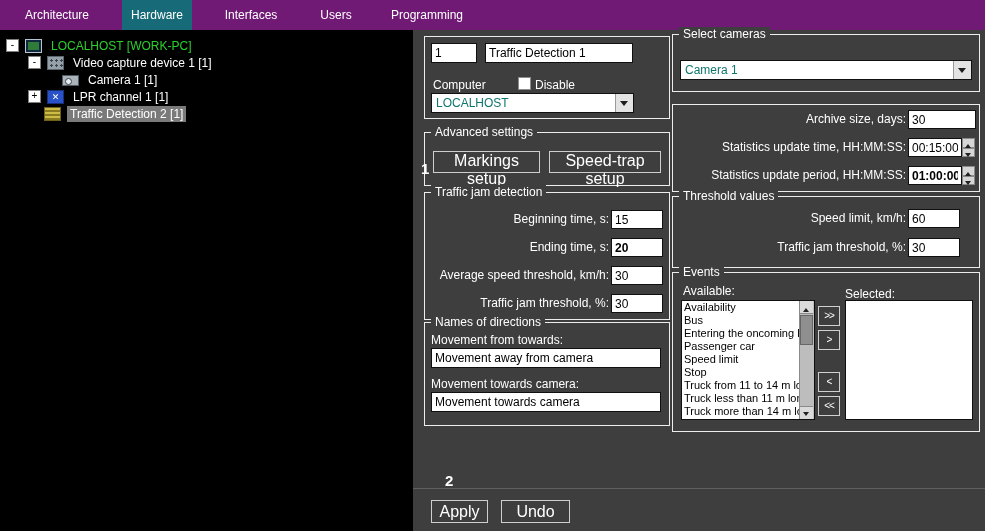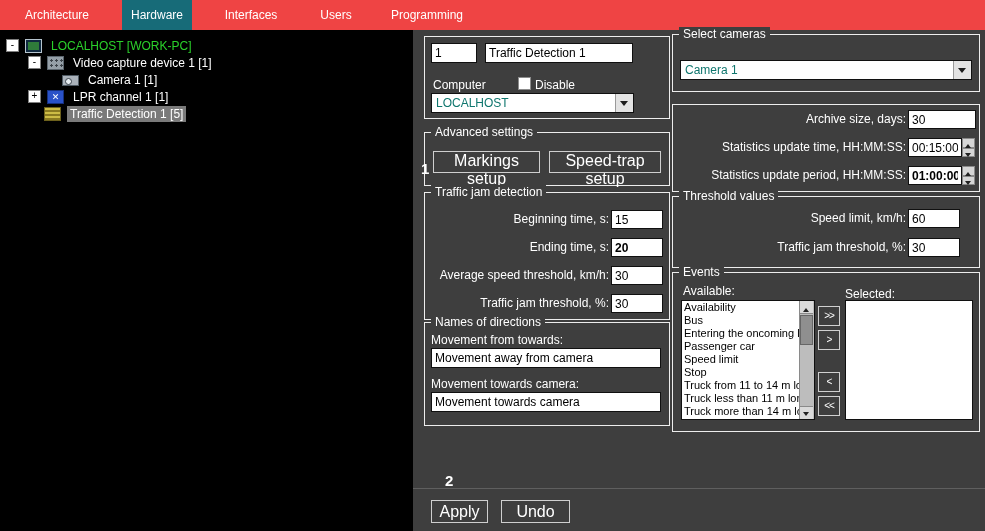--- a/index.html
+++ b/index.html
@@ -1,20 +1,20 @@
 <!DOCTYPE html>
 <html><head>
 <meta charset="utf-8">
 <style>
   html,body{margin:0;padding:0}
   body{width:985px;height:531px;background:#1a1a1a;font-family:"Liberation Sans",sans-serif}
   .page{position:relative;width:985px;height:531px;background:#3e3e3e;overflow:hidden}
 
   
-  .menubar{position:absolute;left:0;top:0;width:985px;height:30px;background:#ef4444}
+  .menubar{position:absolute;left:0;top:0;width:985px;height:30px;background:#701a75}
   .tab{position:absolute;top:0;height:30px;line-height:30px;text-align:center;color:#fff;font-size:12px;cursor:default}
   .tab.active{background:#176b78}
 
   
   .treepanel{position:absolute;left:0;top:30px;width:413px;height:501px;background:#000}
   .trow{position:absolute;left:0;right:0;height:17px;display:flex;align-items:center;color:#fff;font-size:12px;white-space:nowrap}
   .expander{width:11px;height:11px;background:#fff;border:1px solid #7f7f7f;color:#000;font-size:10px;line-height:9px;text-align:center;margin-right:6px;flex:0 0 auto;box-sizing:content-box}
   .ticon{width:15px;height:12px;margin-right:6px;flex:0 0 auto;position:relative;display:inline-block}
   .icon-monitor{border:1px solid #b6c4ce;background:#10293f}
   .icon-monitor::after{content:"";position:absolute;inset:2px;background:#2f7c3a}
@@ -94,21 +94,21 @@
       <span class="ticon icon-camera"></span>
       <span class="tlabel">Camera 1 [1]</span>
     </div>
     <div class="trow" style="top:58px;padding-left:28px">
       <span class="expander">+</span>
       <span class="ticon icon-lpr"></span>
       <span class="tlabel">LPR channel  1 [1]</span>
     </div>
     <div class="trow" style="top:75px;padding-left:44px">
       <span class="ticon icon-traffic"></span>
-      <span class="tlabel sel">Traffic Detection 1 [5]</span>
+      <span class="tlabel sel">Traffic Detection 2 [1]</span>
     </div>
   </div>
 
   <div class="group" style="left:424px;top:36px;width:244px;height:81px">
     <input class="tinput" style="left: 6px; top: 6px; width: 46px; height: 20px;" value="1">
     <input class="tinput" style="left: 60px; top: 6px; width: 148px; height: 20px;" value="Traffic Detection 1">
     <div class="llabel" style="left:8px;top:41px">Computer</div>
     <span class="checkbox" style="left:93px;top:40px"></span>
     <div class="llabel" style="left:110px;top:41px">Disable</div>
     <div class="select" style="left:6px;top:56px;width:203px">

